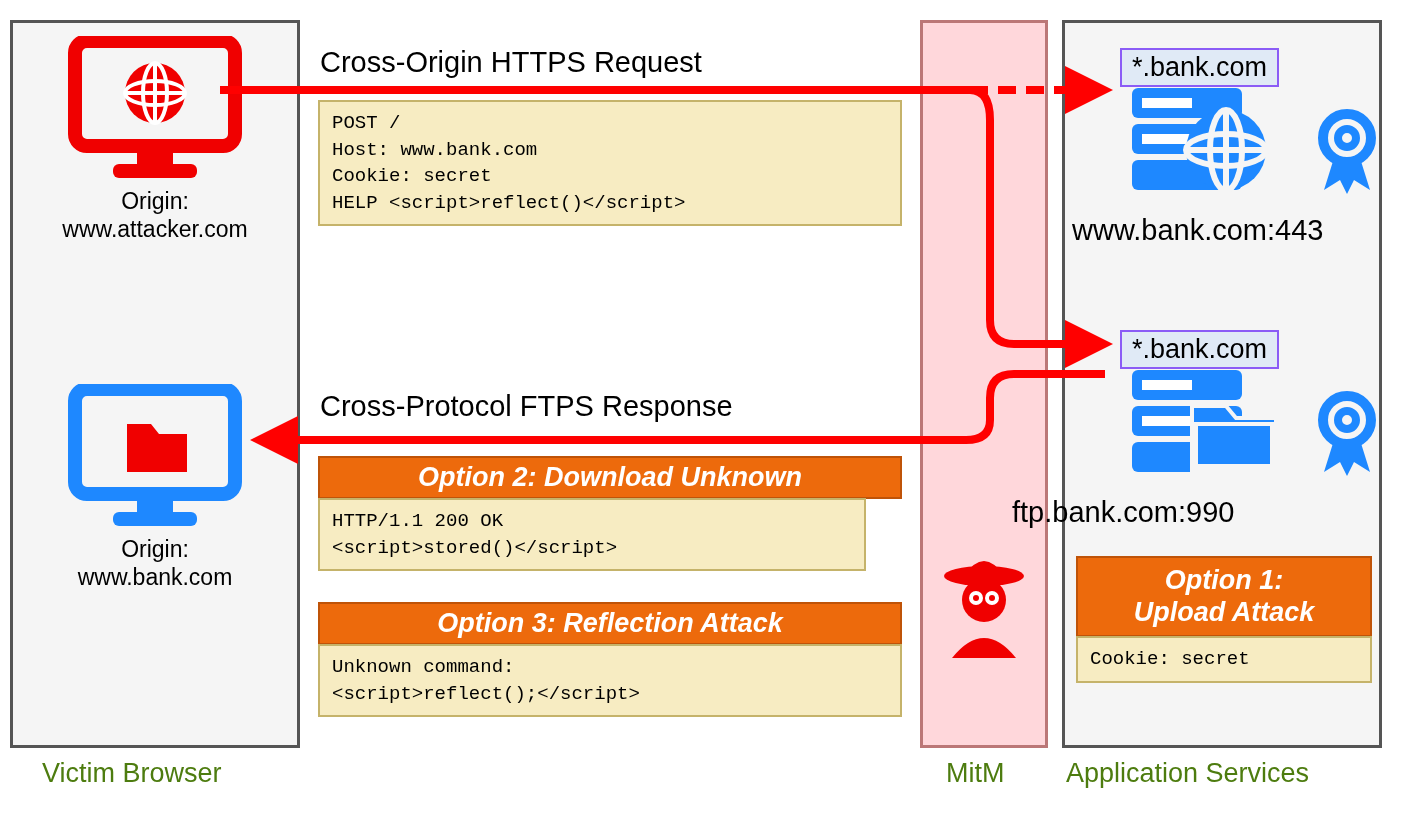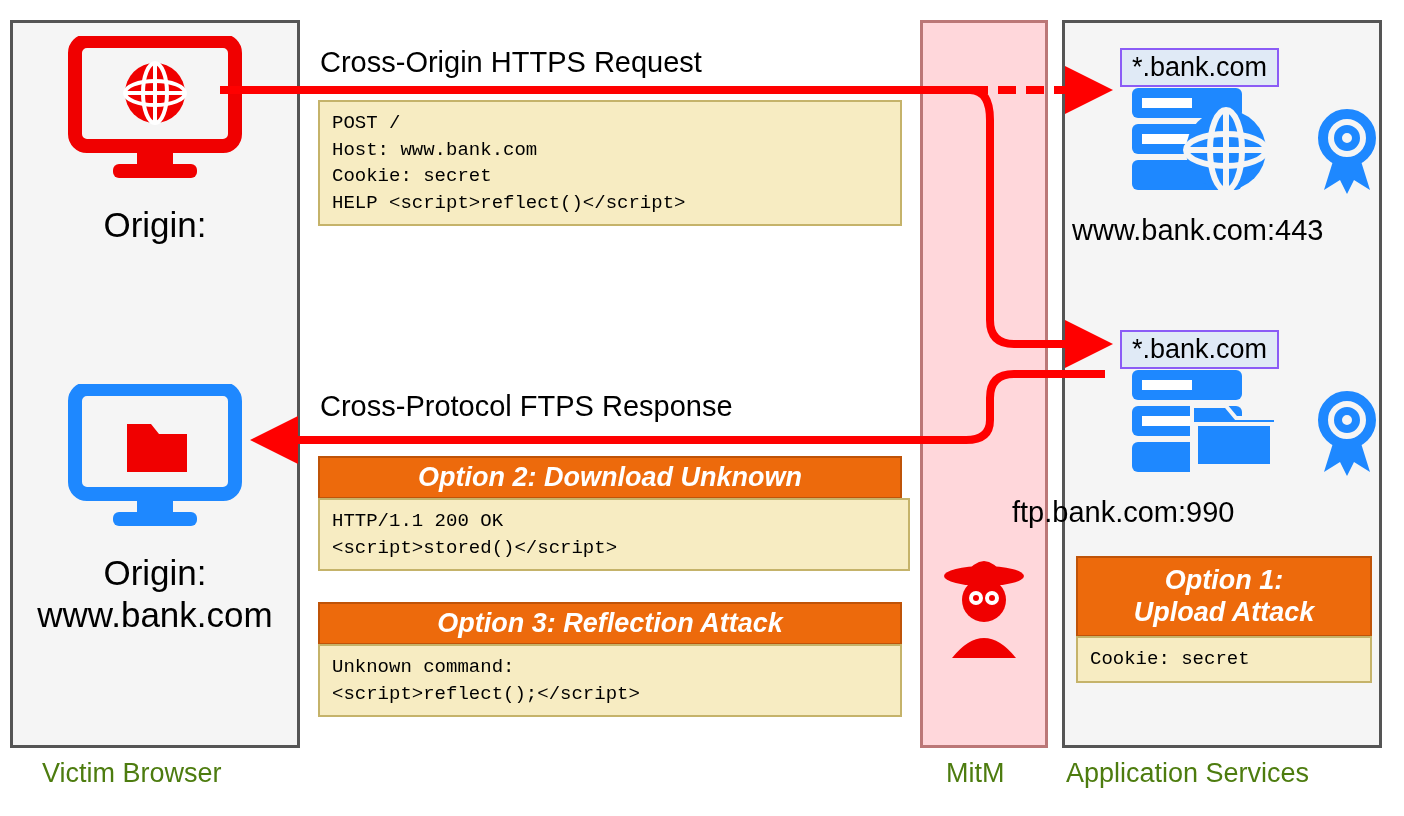--- a/index.html
+++ b/index.html
@@ -25,21 +25,21 @@
   .caption {
     position: absolute;
     font-size: 27px;
     color: #4d7c0f;
   }
 
   .browser-box {
     position: absolute;
     text-align: center;
   }
-  .origin-label { font-size: 35px; color: #000; line-height: 1.2; margin-top: 18px; }
+  .origin-label { font-size: 23px; color: #000; line-height: 1.2; margin-top: 2px; }
 
   .monitor {
     width: 180px; height: 150px; margin: 0 auto; position: relative;
   }
   .monitor svg { width: 100%; height: 100%; }
 
   .msg-title {
     position: absolute;
     font-size: 29px;
     color: #000;
@@ -111,20 +111,21 @@
         <circle cx="90" cy="57" r="30" fill="#f00000"></circle>
         <ellipse cx="90" cy="57" rx="30" ry="12" fill="none" stroke="#fff" stroke-width="4"></ellipse>
         <ellipse cx="90" cy="57" rx="12" ry="30" fill="none" stroke="#fff" stroke-width="4"></ellipse>
         <line x1="60" y1="57" x2="120" y2="57" stroke="#fff" stroke-width="4"></line>
         <line x1="90" y1="27" x2="90" y2="87" stroke="#fff" stroke-width="4"></line>
       </g>
     </svg>
   </div>
   <div class="origin-label">
     <span>Origin:</span><br>
+    <span>www.attacker.com</span>
   </div>
 </div>
 
 <div class="browser-box" style="left:22px; top:384px; width:266px;">
   <div class="monitor">
     <svg viewBox="0 0 180 150">
       <rect x="10" y="5" width="160" height="105" rx="12" fill="none" stroke="#1e88ff" stroke-width="14"></rect>
       <rect x="72" y="110" width="36" height="18" fill="#1e88ff"></rect>
       <rect x="48" y="128" width="84" height="14" rx="6" fill="#1e88ff"></rect>
       <g>
@@ -140,21 +141,21 @@
 
 <div class="msg-title" style="left:320px; top:46px;">Cross-Origin HTTPS Request</div>
 <div class="code-box" style="left:318px; top:100px; width:584px;">POST /
 Host: www.bank.com
 Cookie: secret
 HELP &lt;script&gt;reflect()&lt;/script&gt;</div>
 
 <div class="msg-title" style="left:320px; top:390px;">Cross-Protocol FTPS Response</div>
 
 <div class="option-header" style="left:318px; top:456px; width:584px;">Option 2: Download Unknown</div>
-<div class="code-box" style="left:318px; top:498px; width:592px;">HTTP/1.1 200 OK
+<div class="code-box" style="left:318px; top:498px; width:548px;">HTTP/1.1 200 OK
 &lt;script&gt;stored()&lt;/script&gt;</div>
 
 <div class="option-header" style="left:318px; top:602px; width:584px;">Option 3: Reflection Attack</div>
 <div class="code-box" style="left:318px; top:644px; width:584px;">Unknown command:
 &lt;script&gt;reflect();&lt;/script&gt;</div>
 
 <div class="cert-label" style="left:1120px; top:48px;">*.bank.com</div>
 <div style="position:absolute; left:1126px; top:78px; width:180px; height:120px;">
   <svg viewBox="0 0 180 120" width="180" height="120">
     <rect x="6" y="10" width="110" height="30" rx="6" fill="#1e88ff"></rect>

